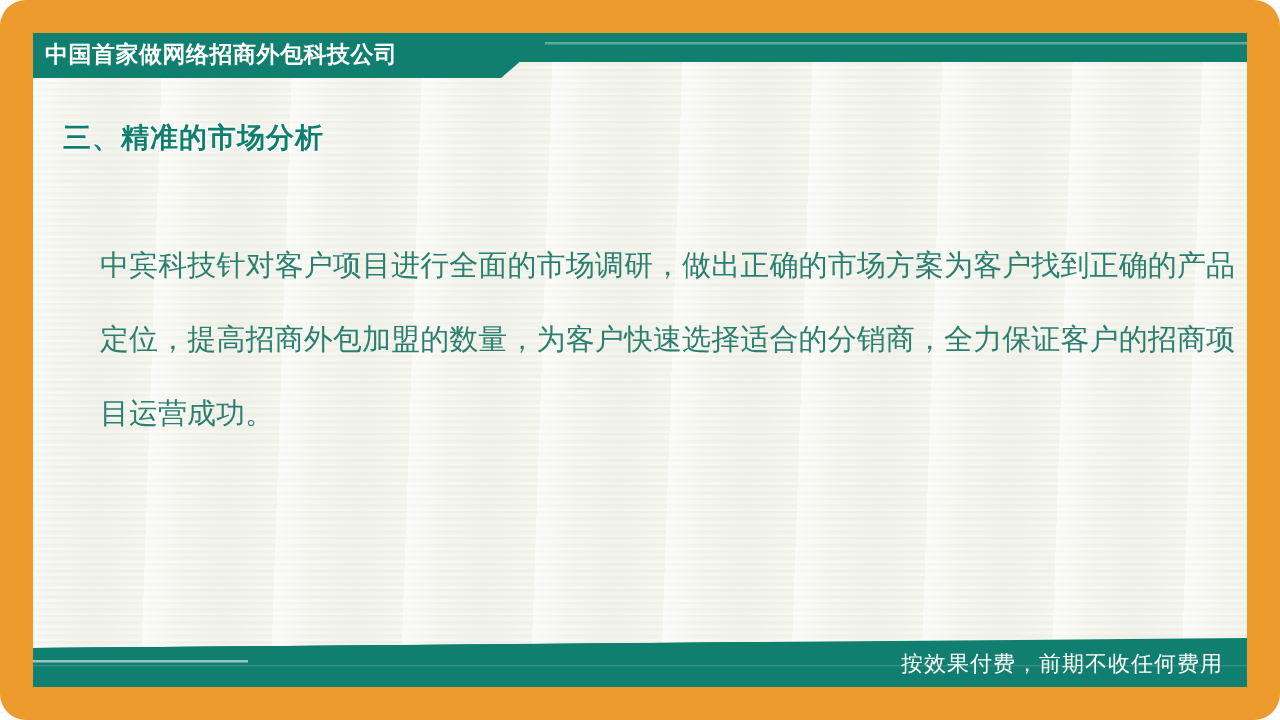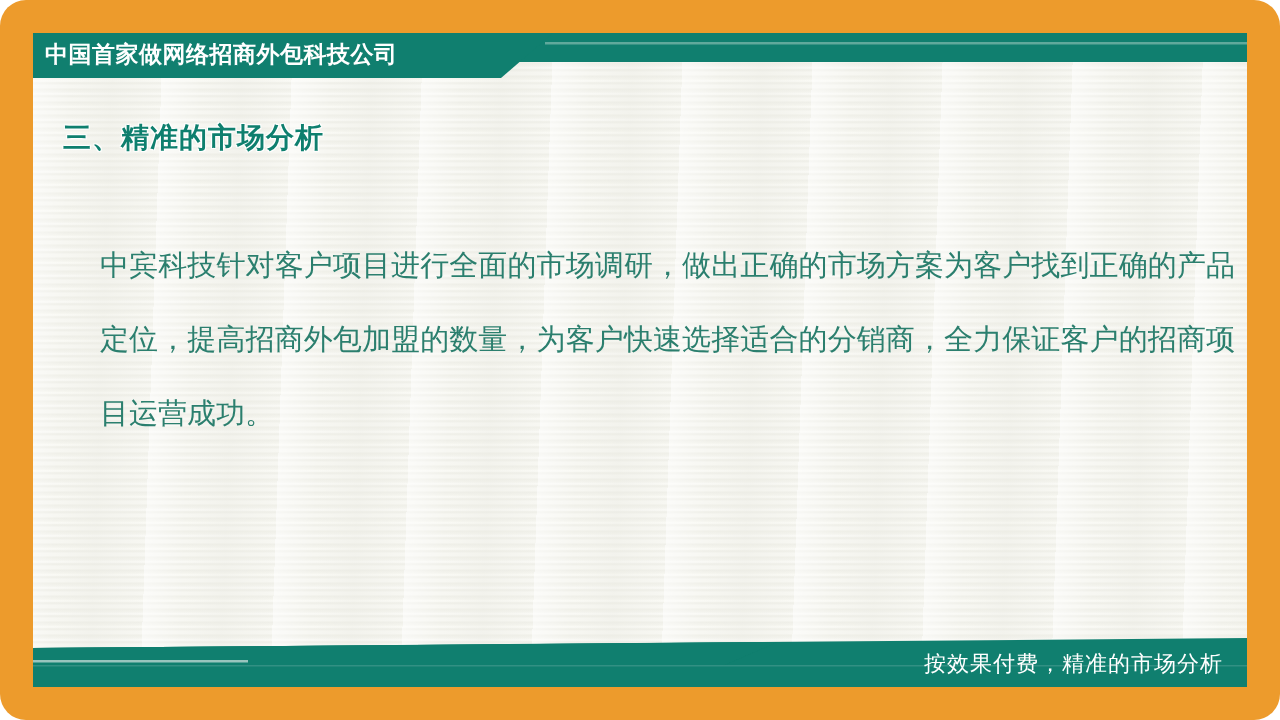--- a/index.html
+++ b/index.html
@@ -163,15 +163,15 @@
 
       <path d="M0,10 L1214,0 L1214,49 L0,49 Z" fill="#107f6f"></path>
       <path d="M0,10 L760,4 L700,27 L0,31 Z" fill="#107f6f"></path>
       <rect x="0" y="27" width="1214" height="22" fill="#107f6f"></rect>
       <path d="M0,10 L745,4 L690,28 L0,28 Z" fill="#107f6f"></path>
       <path d="M690,28 L745,4 L760,4 L760,28 Z" fill="#107f6f"></path>
       <rect x="0" y="22" width="215" height="2.5" fill="#a8cdc6" opacity="0.9"></rect>
       <rect x="0" y="27" width="1214" height="1.5" fill="#5ea79c" opacity="0.45"></rect>
     </svg>
   </div>
-  <div class="footer-text">按效果付费，精准的市场分析</div>
+  <div class="footer-text">按效果付费，前期不收任何费用</div>
 
 </div>
 
 </body></html>

